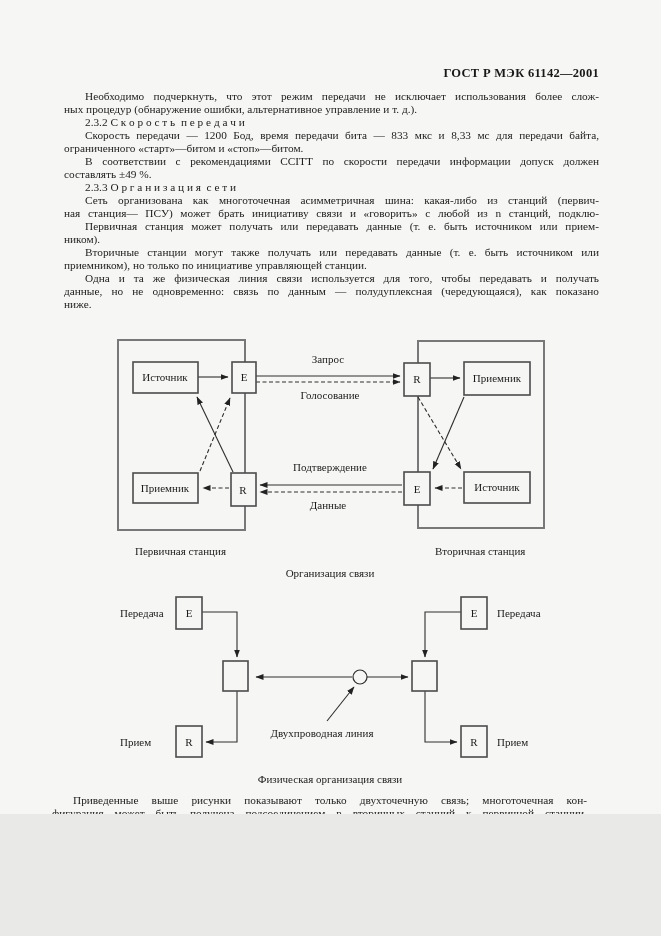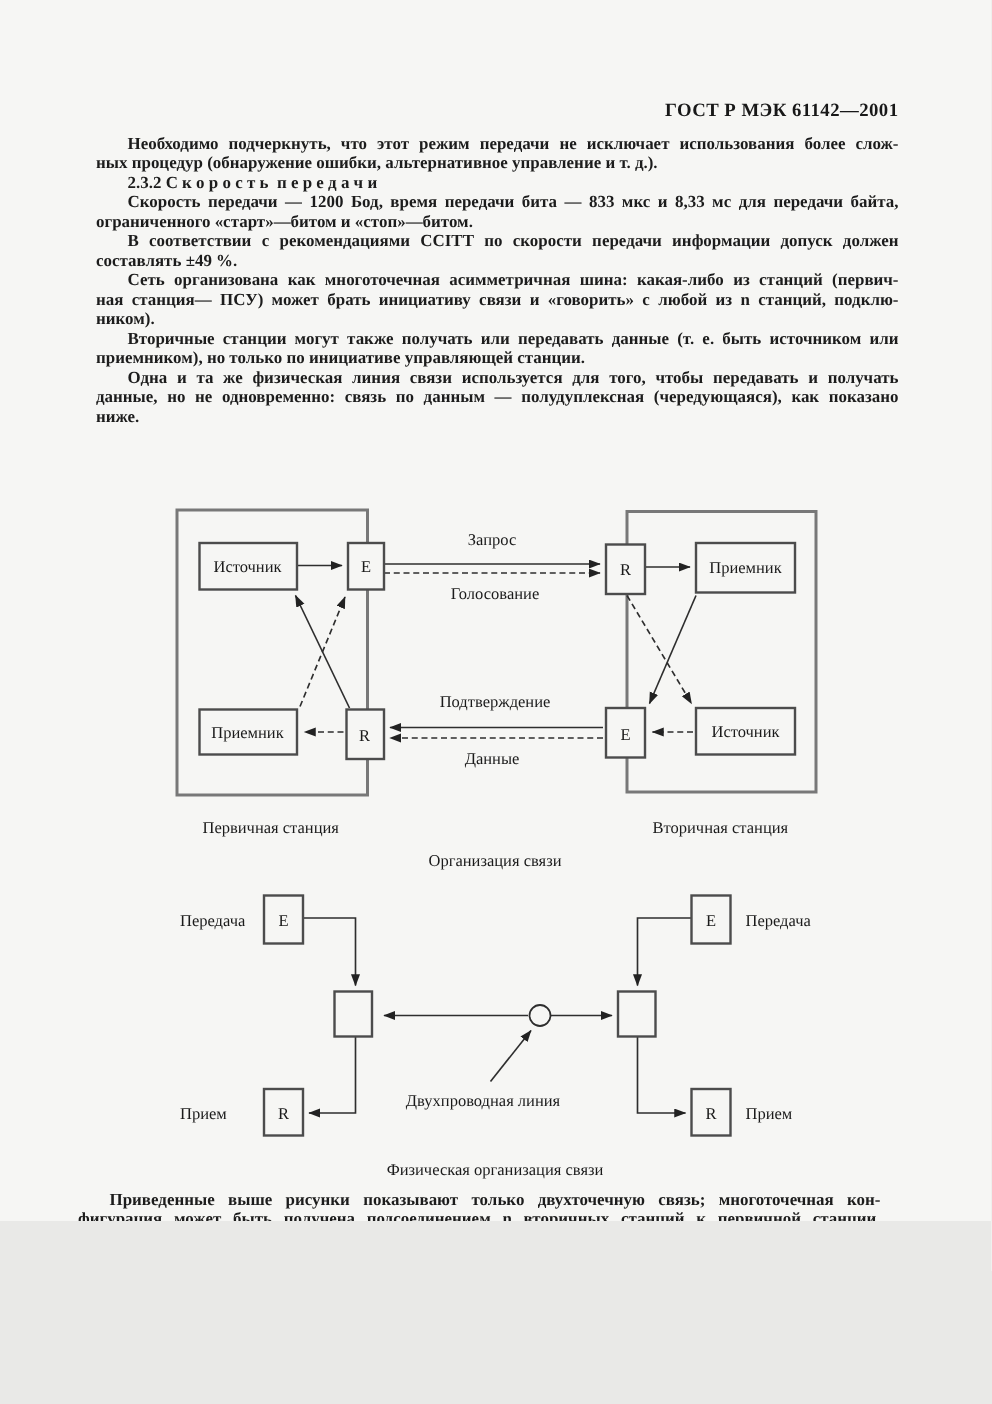--- a/index.html
+++ b/index.html
@@ -13,21 +13,21 @@
   }
   .doc-header{
     position:absolute;top:66px;right:62px;
     font-size:12.5px;font-weight:bold;letter-spacing:.3px;
     color:#181818;
   }
   .body-text{position:absolute;left:64px;top:90px;width:535px;}
   .bottom-text{position:absolute;left:52px;top:794px;width:535px;}
   .line{
     font-size:11.3px;line-height:13px;height:13px;
-    white-space:pre-wrap;overflow:visible;font-weight:bold;
+    white-space:pre-wrap;overflow:visible;
   }
   .bottom-text .line{line-height:13.2px;height:13.2px;}
   .jl{text-align:justify;text-align-last:justify;}
   .ind{padding-left:21px;}
   .page-number{
     position:absolute;top:845px;right:60px;
     font-size:11.5px;color:#222;
   }
   svg text{
     font-family:"Liberation Serif","DejaVu Serif",serif;
@@ -48,22 +48,24 @@
   <div class="doc-header">ГОСТ Р МЭК 61142—2001</div>
 
   <div class="body-text">
       <div class="line jl ind">Необходимо подчеркнуть, что этот режим передачи не исключает использования более слож-</div>
       <div class="line">ных процедур (обнаружение ошибки, альтернативное управление и т. д.).</div>
       <div class="line ind">2.3.2 С к о р о с т ь  п е р е д а ч и</div>
       <div class="line jl ind">Скорость передачи — 1200 Бод, время передачи бита — 833 мкс и 8,33 мс для передачи байта,</div>
       <div class="line">ограниченного «старт»—битом и «стоп»—битом.</div>
       <div class="line jl ind">В соответствии с рекомендациями ССIТТ по скорости передачи информации допуск должен</div>
       <div class="line">составлять ±49 %.</div>
+      <div class="line ind">2.3.3 О р г а н и з а ц и я  с е т и</div>
       <div class="line jl ind">Сеть организована как многоточечная асимметричная шина: какая-либо из станций (первич-</div>
       <div class="line jl">ная станция— ПСУ) может брать инициативу связи и «говорить» с любой из n станций, подклю-</div>
+      <div class="line jl ind">Первичная станция может получать или передавать данные (т. е. быть источником или прием-</div>
       <div class="line">ником).</div>
       <div class="line jl ind">Вторичные станции могут также получать или передавать данные (т. е. быть источником или</div>
       <div class="line">приемником), но только по инициативе управляющей станции.</div>
       <div class="line jl ind">Одна и та же физическая линия связи используется для того, чтобы передавать и получать</div>
       <div class="line jl">данные, но не одновременно: связь по данным — полудуплексная (чередующаяся), как показано</div>
       <div class="line">ниже.</div>
     </div>
 
   <svg class="diagram1" width="470" height="252" viewBox="0 0 470 252">
     <defs>

